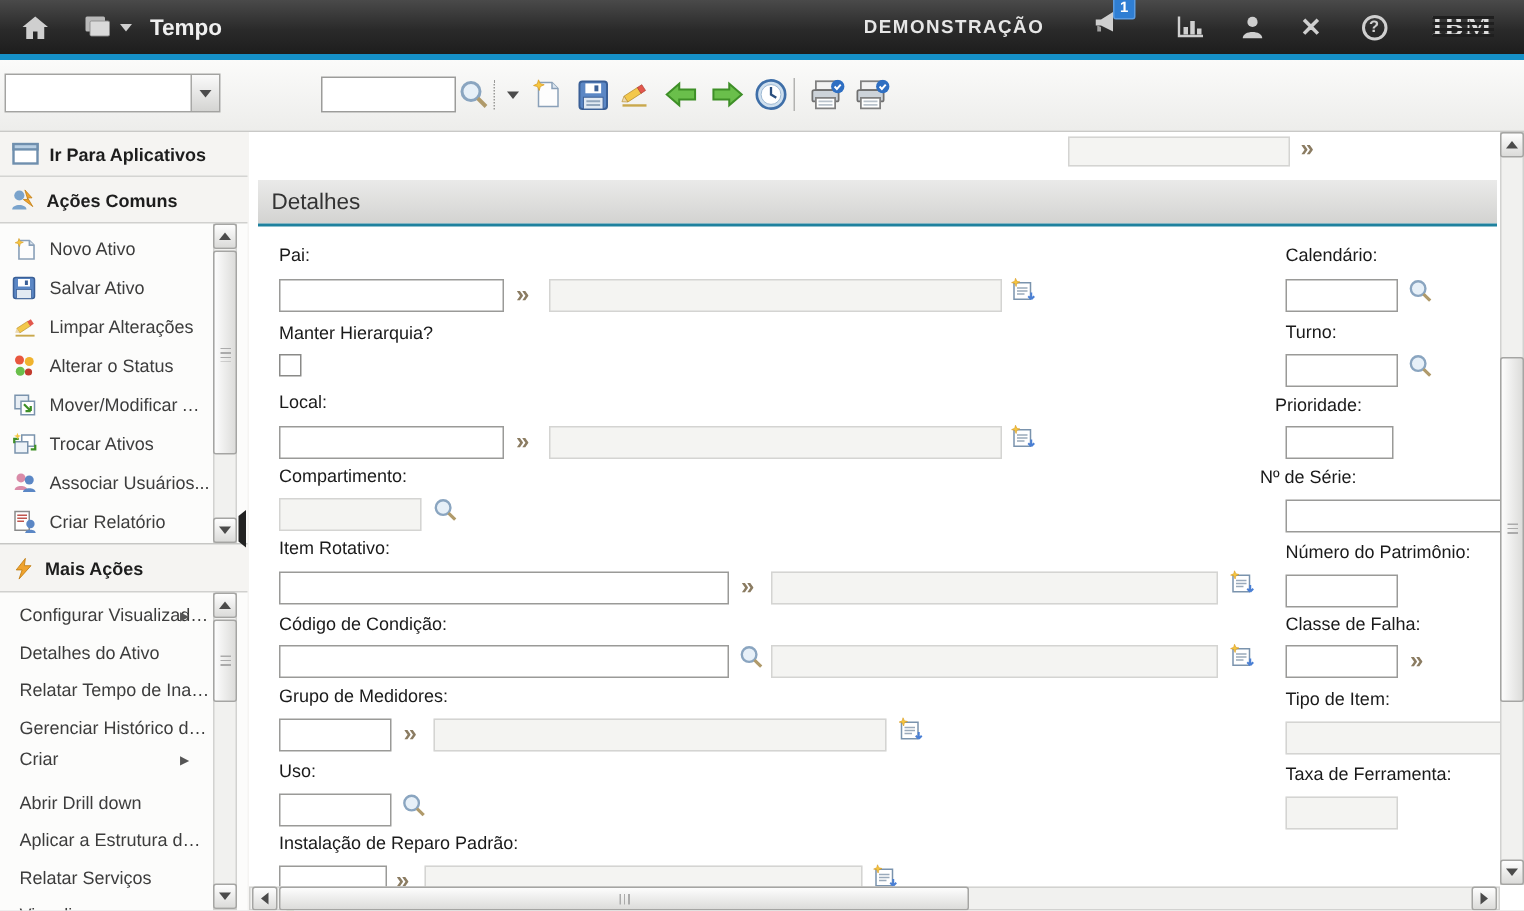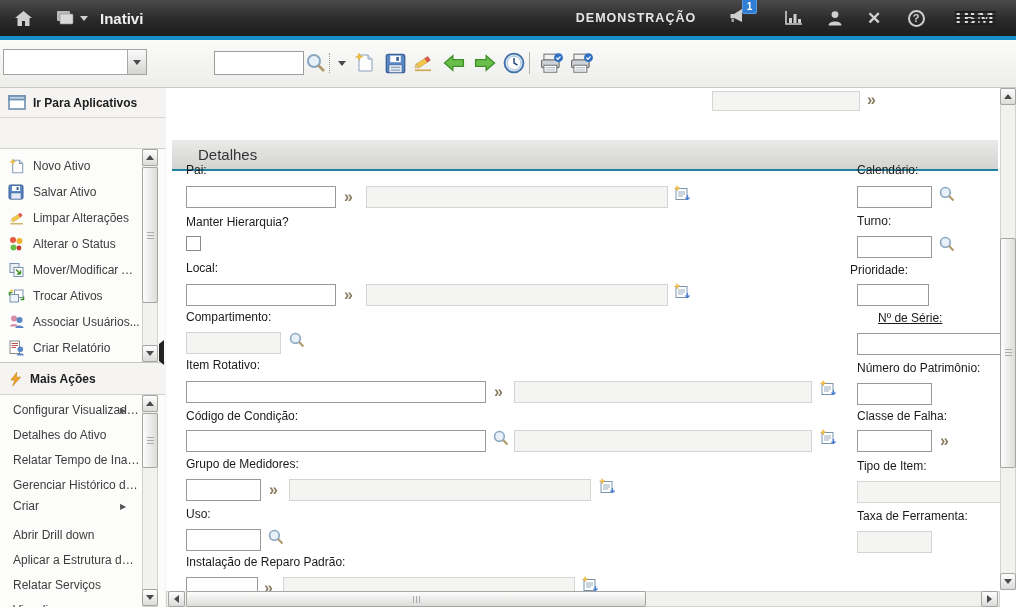--- a/index.html
+++ b/index.html
@@ -72,21 +72,21 @@
   .t-up { width:0;height:0;border-left:4px solid transparent;border-right:4px solid transparent;border-bottom:5px solid #4b4b4b; }
   .t-dn { width:0;height:0;border-left:4px solid transparent;border-right:4px solid transparent;border-top:5px solid #4b4b4b; }
   .t-lf { width:0;height:0;border-top:4px solid transparent;border-bottom:4px solid transparent;border-right:5px solid #4b4b4b; }
   .t-rt { width:0;height:0;border-top:4px solid transparent;border-bottom:4px solid transparent;border-left:5px solid #4b4b4b; }
 
   
   .content { position:absolute; left:166px; top:88px; width:850px; height:519px; background:#fff; }
   .sect-hd {
     position:absolute; left:6px; top:32px; width:826px; height:31px;
     background:linear-gradient(#eaeae9,#d3d3d1); border-bottom:2px solid #1f819e;
-    display:flex; align-items:center; padding-left:26px; font-size:15px; color:#333;margin-top:20px;
+    display:flex; align-items:center; padding-left:9px; font-size:15px; color:#333;
   }
   .lbl { position:absolute; font-size:12px; color:#1a1a1a; white-space:nowrap; }
   .inp { position:absolute; height:22px; border:1px solid #9a9a98; background:#fff; font:12px "Liberation Sans",sans-serif; padding:0 3px; }
   .ro  { background:#f4f4f2; border:1px solid #d4d4d2; }
   .chev { position:absolute; color:#8b7c62; font-weight:bold; font-size:16px; letter-spacing:-3px; cursor:pointer; line-height:20px; }
   .fic { position:absolute; cursor:pointer; }
   .cb { position:absolute; width:15px; height:15px; appearance:none; -webkit-appearance:none; border:1px solid #8a8a88; background:#fff; cursor:pointer; }
   .collapser { position:absolute; left:159px; top:344px; cursor:pointer; }
 </style>
 </head>
@@ -101,21 +101,21 @@
         </svg>
     </div>
     <div class="tb-ic" style="left:55px;width:34px;">
       <svg width="20" height="16" viewBox="0 0 20 16">
         <rect x="1" y="1" width="13" height="10" rx="1" fill="#b9b9b9"></rect>
           <rect x="4" y="4" width="13" height="10" rx="1" fill="#d9d9d9" stroke="#8c8c8c" stroke-width="0.6"></rect>
       </svg>
       <span class="t-dn" style="border-top-color:#cfcfcf;margin-left:4px;"></span>
     </div>
     <div class="tb-ic" style="left:100px;width:80px;justify-content:flex-start;">
-      <span class="app-title">Inativi</span>
+      <span class="app-title">Tempo</span>
     </div>
     <div class="tb-ic" style="left:585px;width:102px;">
       <span class="env">DEMONSTRAÇÃO</span>
     </div>
     <div class="tb-ic" style="left:724px;width:30px;">
       <div style="position:relative;">
         <svg width="22" height="17" viewBox="0 0 22 17">
           <path d="M14 1v13l-8-4H2.5V6H6z" fill="#cfcfcf"></path>
             <path d="M3.5 10v4h2.5v-3" fill="#9e9e9e"></path>
         </svg>
@@ -237,20 +237,28 @@
 
   <div class="sidebar">
     <div class="side-goto">
       <svg style="margin-left:8px;" width="18" height="15" viewBox="0 0 18 15">
         <rect x="1" y="1" width="16" height="13" fill="#fff" stroke="#6f8fae" stroke-width="1.6"></rect>
         <rect x="1" y="1" width="16" height="3.6" fill="#b8cfe4" stroke="#6f8fae" stroke-width="1.6"></rect>
       </svg>
       <span class="t">Ir Para Aplicativos</span>
     </div>
 
+    <div class="side-head abs" style="left:6px;top:31px;height:29px;">
+      <svg width="18" height="17" viewBox="0 0 17 16">
+        <circle cx="6.5" cy="5" r="3.2" fill="#7aa3cc"></circle>
+          <path d="M2 13.8c0-3.8 9-3.8 9 0z" fill="#7aa3cc"></path>
+        <path d="M10 1.5l4.5 5h-2.8l3.3 5.5-6-4.5h2.8z" fill="#f0a32e" stroke="#c07d12" stroke-width=".5"></path>
+      </svg>
+      <span class="t">Ações Comuns</span>
+    </div>
 
     <div class="side-list" style="top:60px;height:215px;">
       <div class="sitem" style="top:4px;">
         <span class="ic">
             <svg width="17" height="17" viewBox="0 0 22 22">
               <path d="M6 3h9l4 4v12H6z" fill="#fdfdfd" stroke="#8aa0b8" stroke-width="1.4"></path>
               <path d="M15 3v4h4" fill="#dce6f0" stroke="#8aa0b8" stroke-width="1.4"></path>
               <path d="M6 1.2l1.2 2.6 2.6 .7-2.6 1.2-.7 2.6-1.2-2.6-2.6-.7 2.6-1.2z" fill="#f6c63f" stroke="#d89b1e" stroke-width=".5"></path>
             </svg>
           </span>
@@ -507,21 +515,21 @@
     <span class="lbl" style="left:691px;top:126px;">Turno:</span>
     <input class="inp" style="left: 691px; top: 148px; width: 75px;" value="">
     <span class="fic" style="left:772px;top:147px;"><svg width="18" height="18" viewBox="0 0 17 17">
           <circle cx="7" cy="7" r="4.6" fill="#e7f0f8" stroke="#8aa5c0" stroke-width="1.5"></circle>
           <path d="M10.4 10.4l4.2 4.2" stroke="#b09a6a" stroke-width="2"></path>
         </svg></span>
 
     <span class="lbl" style="left:684px;top:175px;">Prioridade:</span>
     <input class="inp" style="left: 691px; top: 196px; width: 72px;" value="">
 
-    <span class="lbl" style="left:712px;top:223px;text-decoration:underline;">Nº de Série:</span>
+    <span class="lbl" style="left:674px;top:223px;">Nº de Série:</span>
     <input class="inp" style="left: 691px; top: 245px; width: 146px;" value="">
 
     <span class="lbl" style="left:691px;top:273px;">Número do Patrimônio:</span>
     <input class="inp" style="left: 691px; top: 295px; width: 75px;" value="">
 
     <span class="lbl" style="left:691px;top:321px;">Classe de Falha:</span>
     <input class="inp" style="left: 691px; top: 342px; width: 75px;" value="">
     <span class="chev" style="left:774px;top:343px;">»</span>
 
     <span class="lbl" style="left:691px;top:371px;">Tipo de Item:</span>

